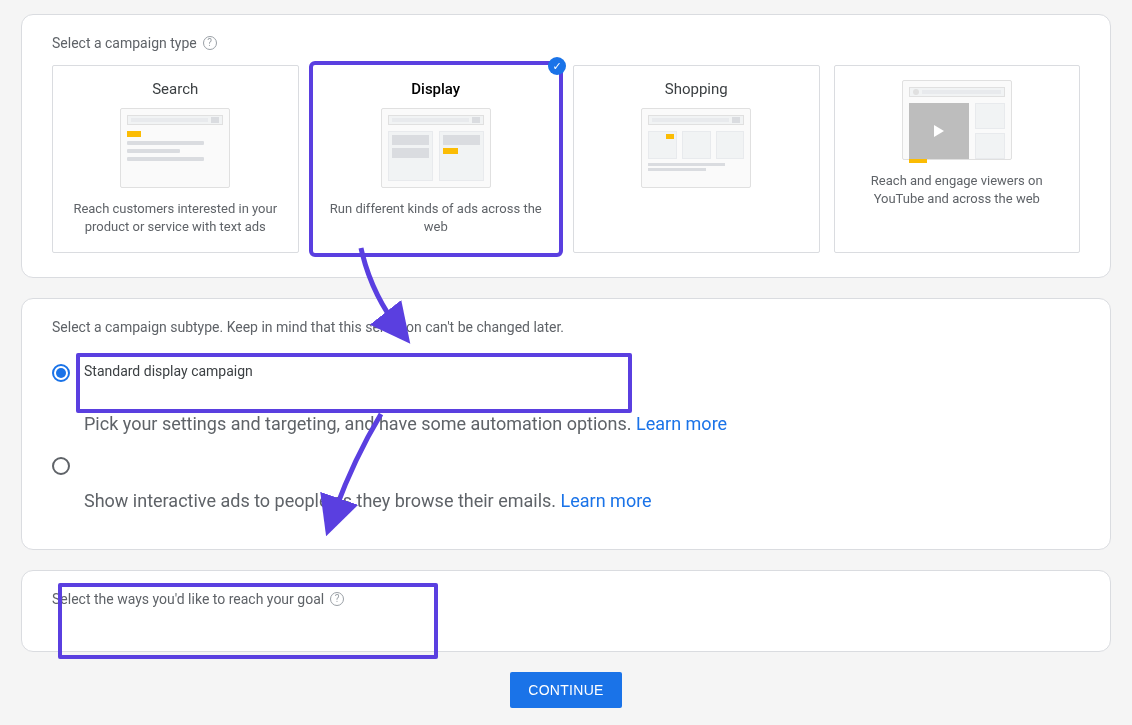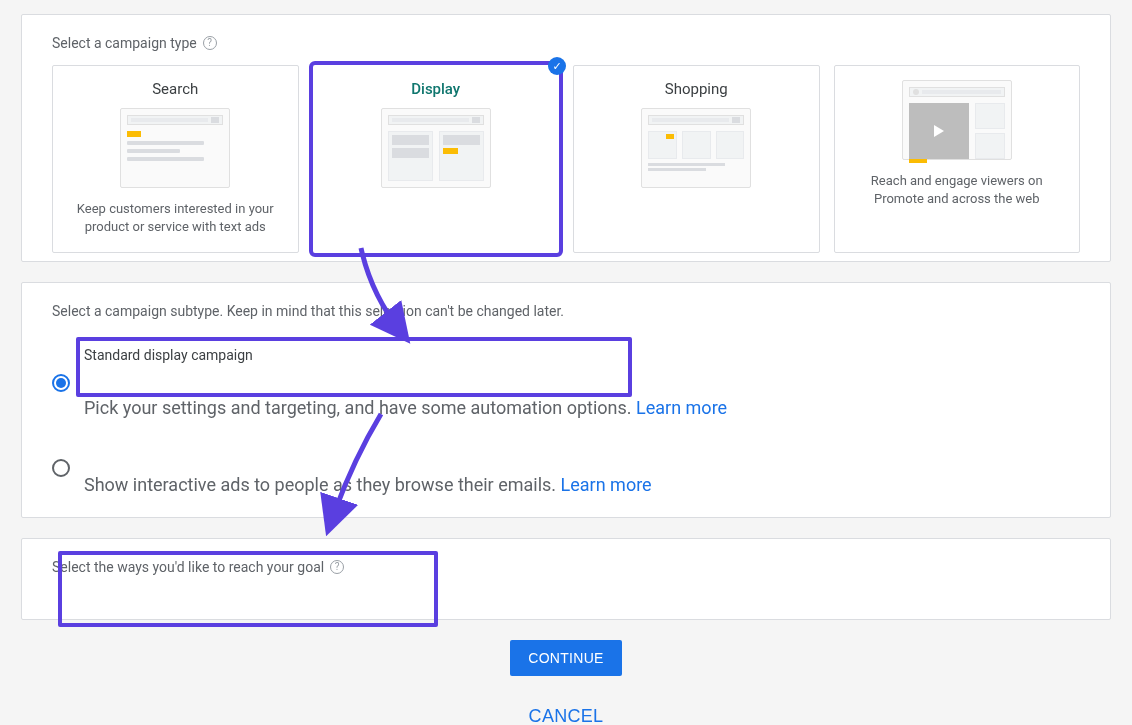--- a/index.html
+++ b/index.html
@@ -8,22 +8,22 @@
     font-family: Roboto, Arial, sans-serif;
     background: #f5f5f5;
     color: #3c4043;
     font-size: 14px;
   }
   .wrap { width: 1090px; margin: 14px auto 24px; }
 
   .panel {
     background: #fff;
     border: 1px solid #dadce0;
-    border-radius: 2px;
-    padding: 20px 30px 8px;
+    border-radius: 12px;
+    padding: 20px 30px 24px;
     margin-bottom: 20px;
     position: relative;
   }
 
   .panel-label {
     color: #5f6368;
     font-size: 14px;
     margin-bottom: 14px;
     display: flex;
     align-items: center;
@@ -44,21 +44,21 @@
     border: 1px solid #dadce0;
     border-radius: 2px;
     padding: 14px 10px 16px;
     text-align: center;
     cursor: pointer;
     position: relative;
     background: #fff;
   }
   .type-title { font-size: 15px; color: #3c4043; margin-bottom: 10px; }
   .type-desc  { font-size: 13px; color: #5f6368; line-height: 1.4; padding: 0 6px; }
-  .type-card.selected .type-title { color: #0f766e; font-weight: 500; }
+  .type-card.selected .type-title { color: #000000; font-weight: 500; }
   .type-card.selected {
     outline: 4px solid #5a3fe0;
     border-color: transparent;
   }
   .sel-badge {
     position: absolute; top: -9px; right: -8px;
     width: 18px; height: 18px; border-radius: 50%;
     background: #1a73e8; color: #fff;
     display: flex; align-items: center; justify-content: center;
     font-size: 11px;
@@ -87,21 +87,21 @@
   .shop .ll{height:3px;background:#dadce0;margin:2px 0;width:80%;}
   .vid .body{display:flex;gap:6px;height:56px;}
   .vid .main{flex:2;background:#bdbdbd;display:flex;align-items:center;justify-content:center;position:relative;}
   .vid .main .play{width:0;height:0;border-left:10px solid #fff;border-top:6px solid transparent;border-bottom:6px solid transparent;}
   .vid .main .yb{position:absolute;left:0;bottom:-4px;height:4px;width:30%;background:#fbbc04;}
   .vid .side{flex:1;display:flex;flex-direction:column;gap:4px;}
   .vid .side .s{flex:1;background:#f1f3f4;border:1px solid #e8eaed;}
   .thumb.vid .bar .dot{width:6px;height:6px;border-radius:50%;background:#e0e0e0;}
 
   
-  .radio-opt { display:flex; gap:14px; padding: 8px 0 14px; align-items:center; }
+  .radio-opt { display:flex; gap:14px; padding: 8px 0 14px; align-items:flex-start; }
   .radio {
     width:18px; height:18px; border:2px solid #5f6368; border-radius:50%;
     display:inline-flex; align-items:center; justify-content:center; flex-shrink:0; margin-top:1px;
     cursor:pointer;
   }
   .radio.checked { border-color:#1a73e8; }
   .radio.checked::after{content:"";width:10px;height:10px;border-radius:50%;background:#1a73e8;}
   .opt-body .t { font-size:14px; color:#3c4043; margin-bottom:4px;}
   .opt-body .d { font-size:18px; color:#5f6368;margin-top:34px;}
   .opt-body .d a { color:#1a73e8; text-decoration:none; cursor:pointer;}
@@ -161,21 +161,21 @@
               <span class="ln"></span>
               <span class="sq"></span>
             </div>
           <div class="lines">
               <div class="y"></div>
               <div class="l med"></div>
               <div class="l short"></div>
               <div class="l med"></div>
             </div>
         </div>
-        <div class="type-desc">Keep customers interested in your product or service with text ads</div>
+        <div class="type-desc">Reach customers interested in your product or service with text ads</div>
       </div>
 
       <div class="type-card selected">
         <span class="sel-badge">✓</span>
         <div class="type-title">Display</div>
         <div class="thumb disp">
           <div class="bar">
               <span class="ln"></span>
               <span class="sq"></span>
             </div>
@@ -183,20 +183,21 @@
             <div class="col">
                 <div class="r"></div>
                 <div class="r"></div>
               </div>
             <div class="col">
                 <div class="r"></div>
                 <div class="ry"></div>
               </div>
           </div>
         </div>
+        <div class="type-desc">Run different kinds of ads across the web</div>
       </div>
 
       <div class="type-card">
         <div class="type-title">Shopping</div>
         <div class="thumb shop">
           <div class="bar">
               <span class="ln"></span>
               <span class="sq"></span>
             </div>
           <div class="row">
@@ -219,21 +220,21 @@
             <div class="main">
                 <div class="play"></div>
                 <div class="yb"></div>
               </div>
             <div class="side">
                 <div class="s"></div>
                 <div class="s"></div>
               </div>
           </div>
         </div>
-        <div class="type-desc">Reach and engage viewers on Promote and across the web</div>
+        <div class="type-desc">Reach and engage viewers on YouTube and across the web</div>
       </div>
 
     </div>
   </div>
 
   <div class="panel">
     <div class="panel-label" style="margin-bottom:20px;">Select a campaign subtype. Keep in mind that this selection can't be changed later.</div>
 
     <div class="radio-opt">
       <span class="radio checked"></span>

